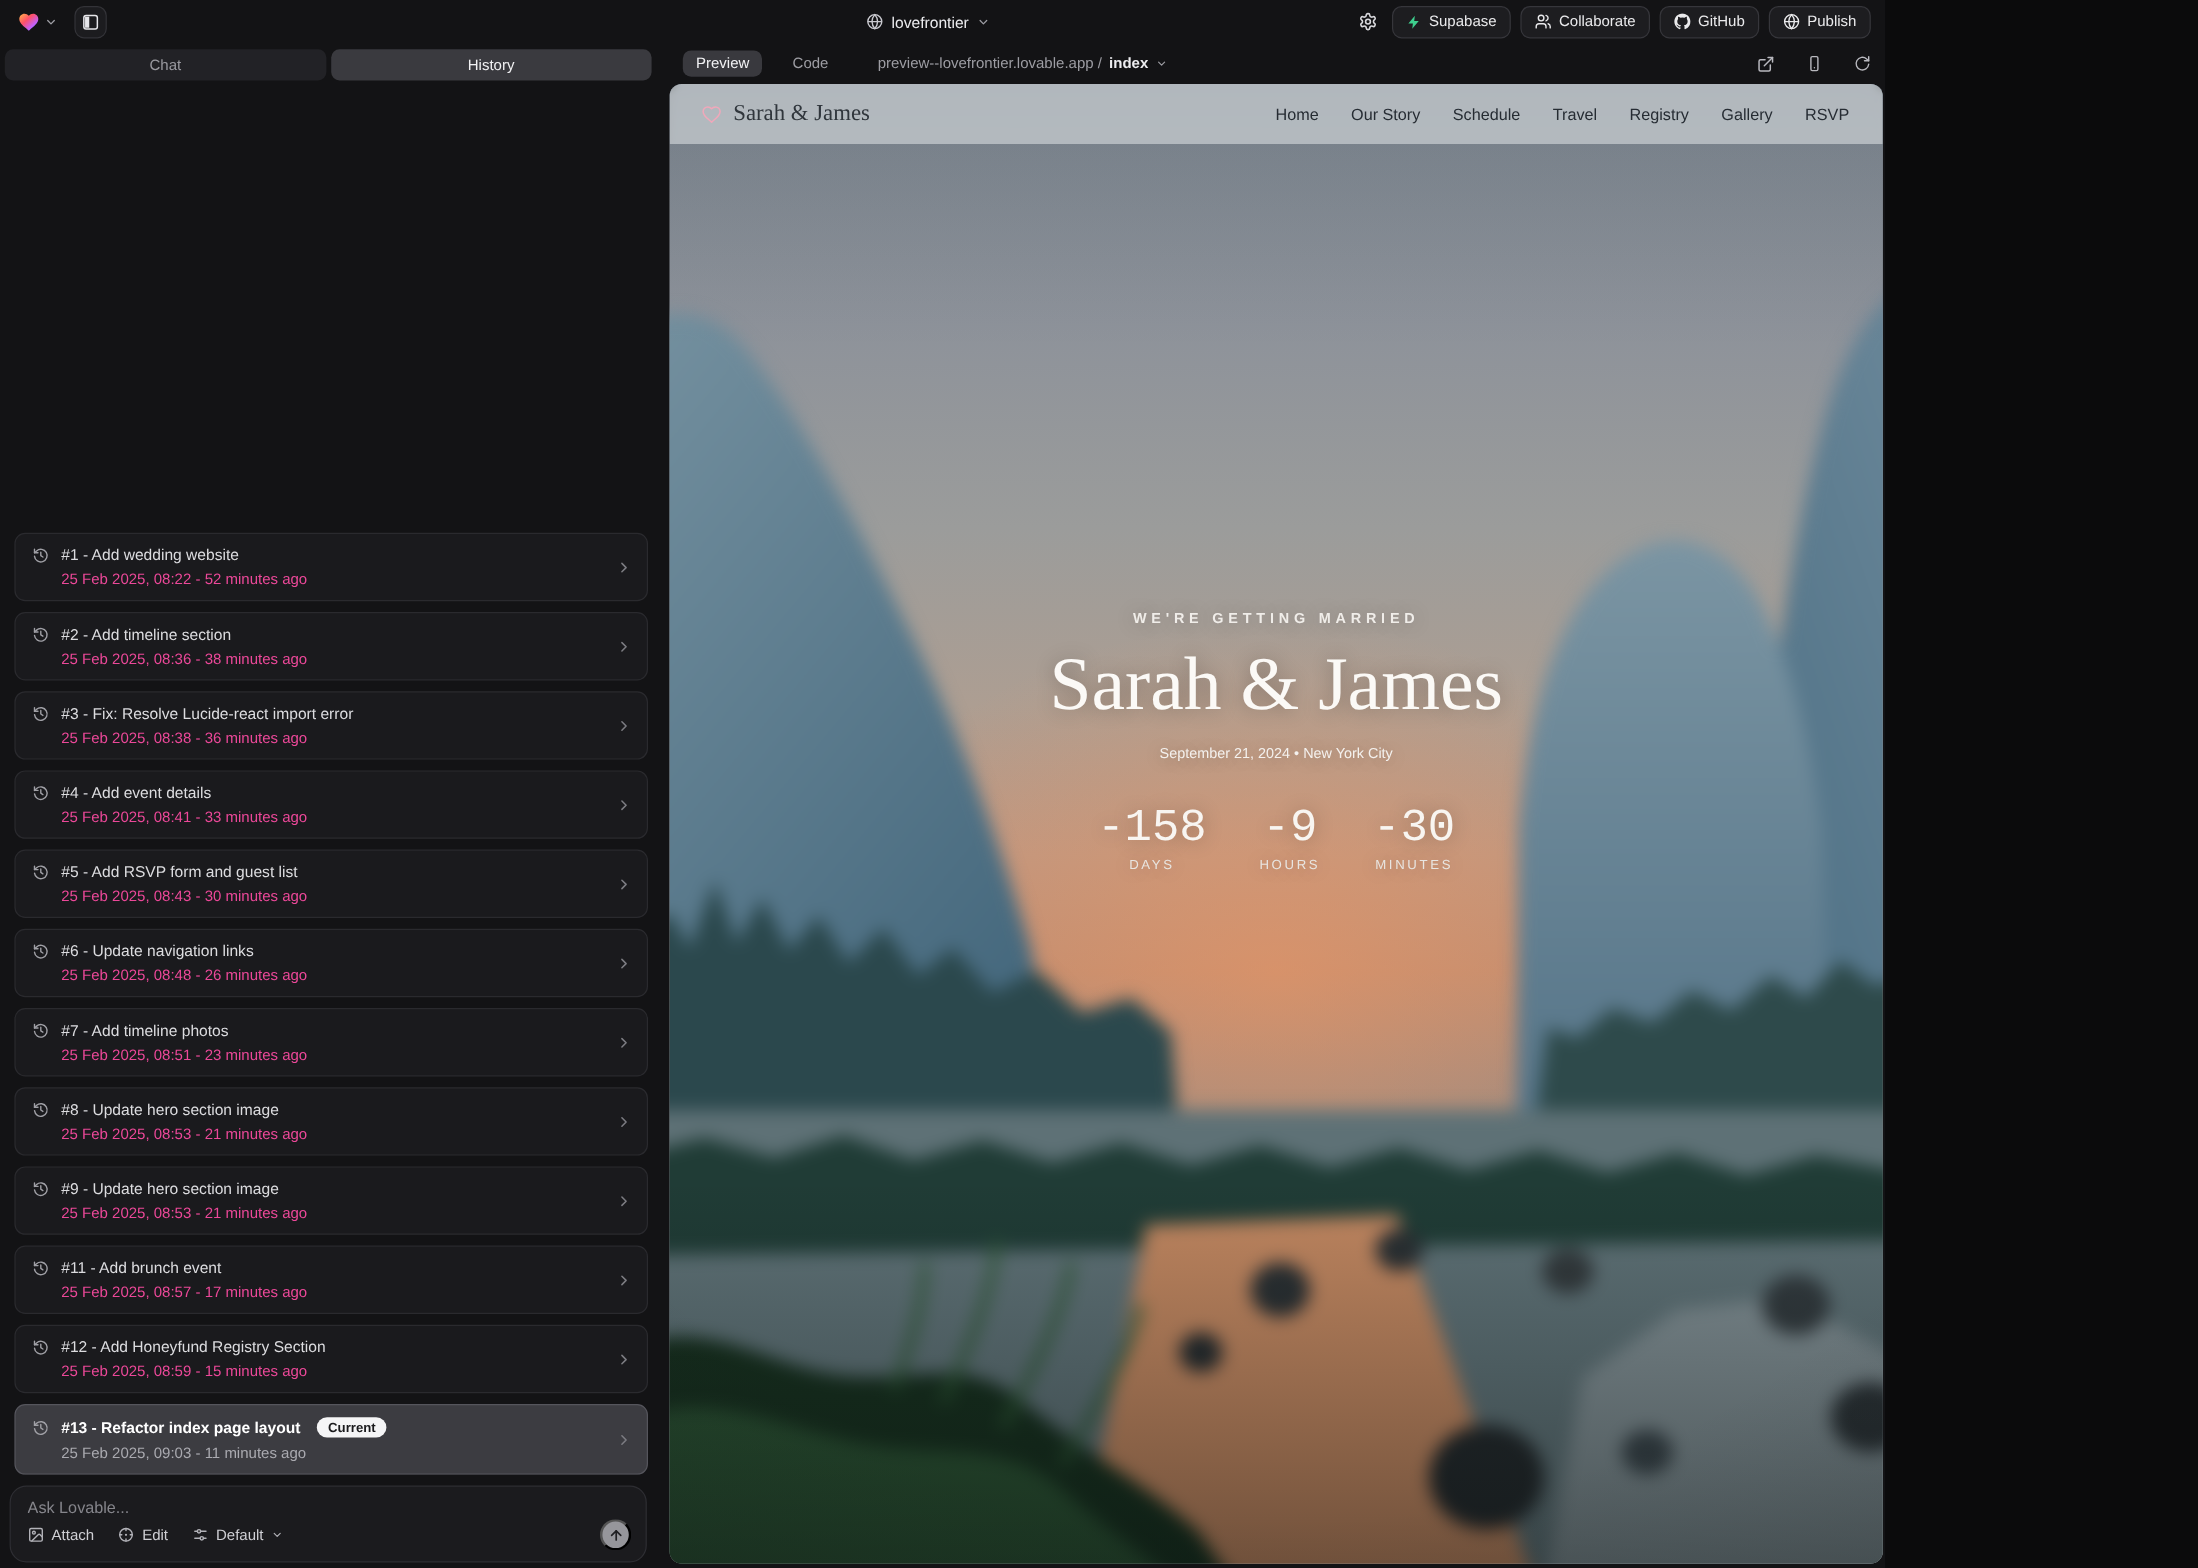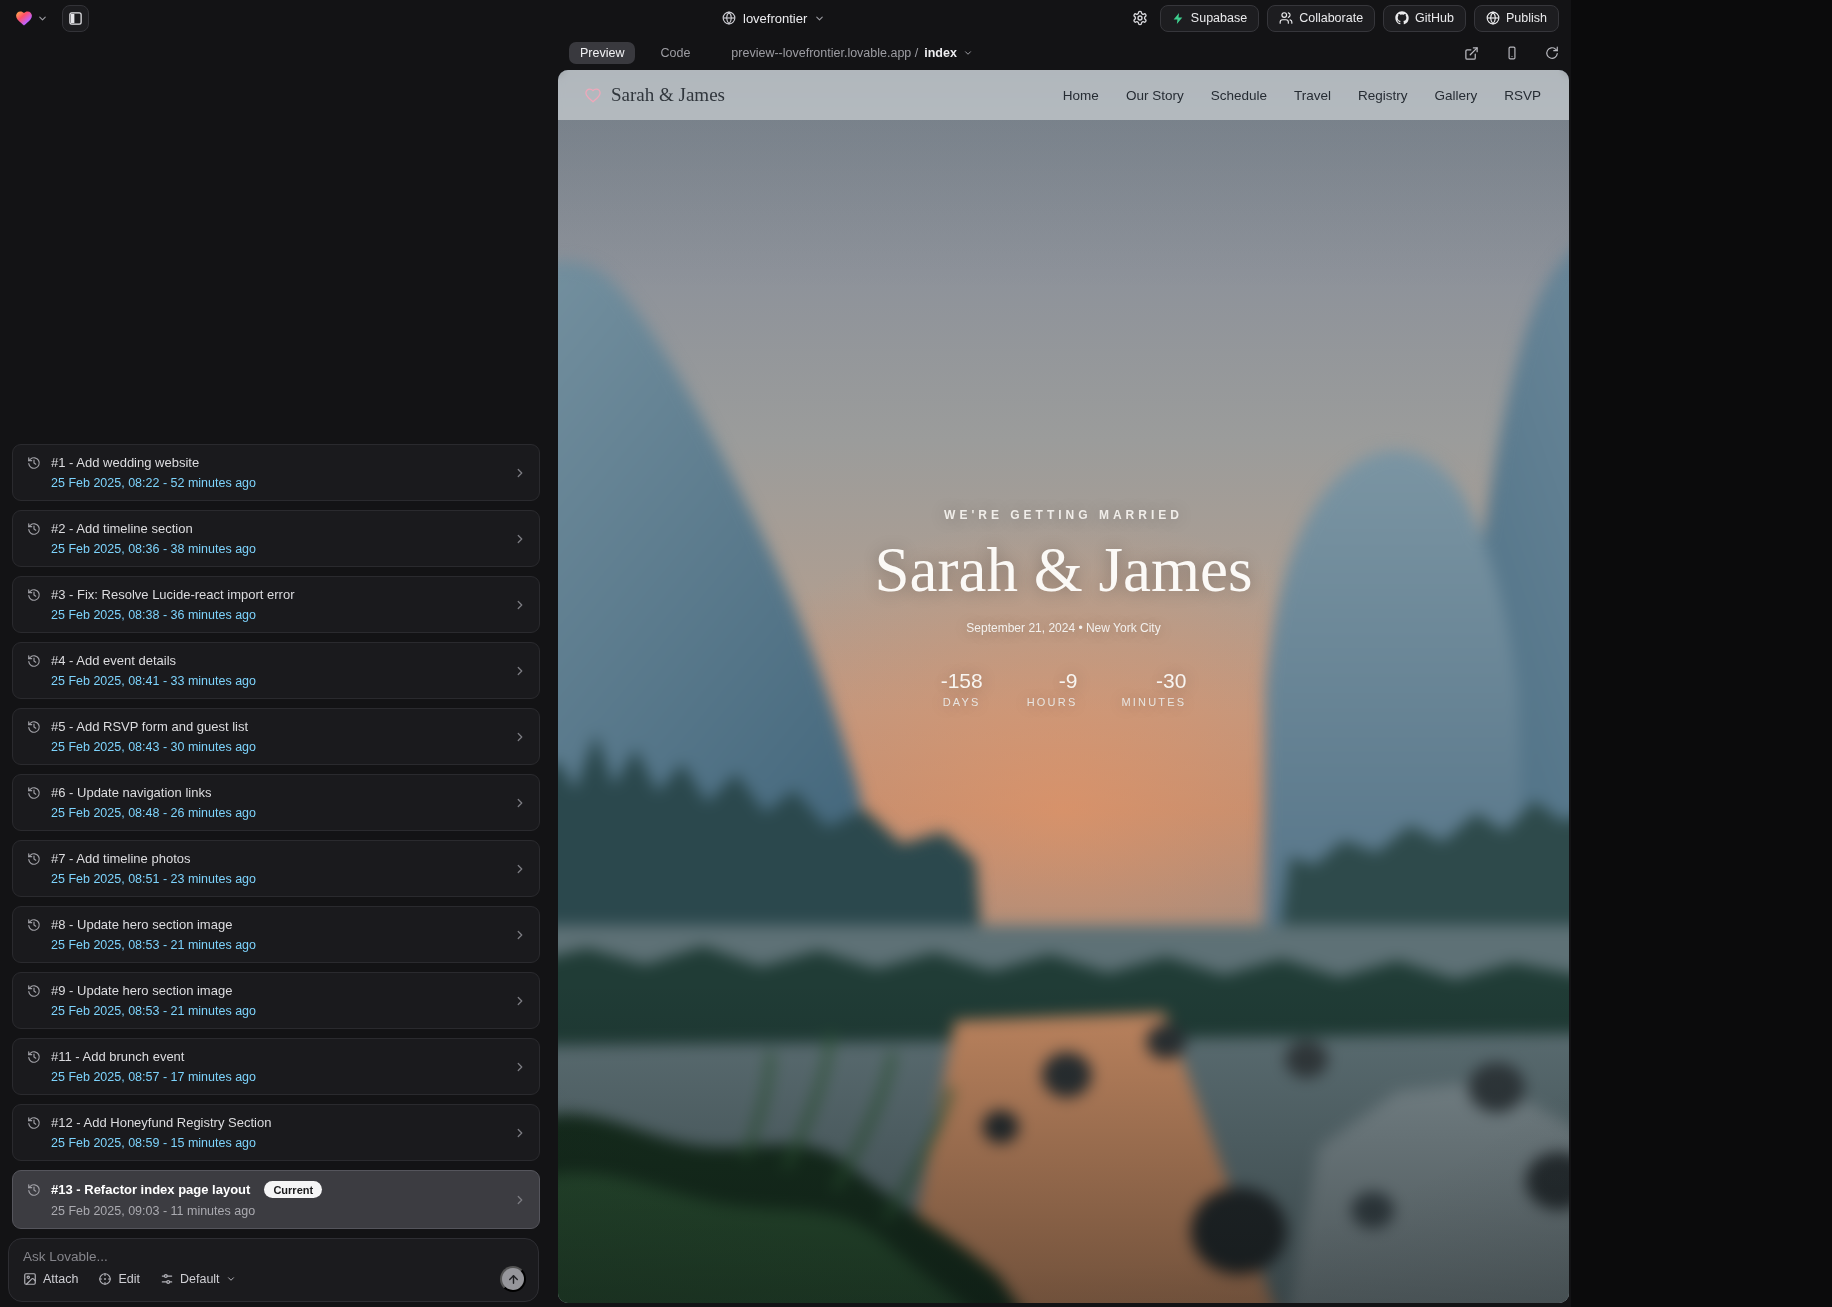--- a/index.html
+++ b/index.html
@@ -31,21 +31,21 @@
   .tab { height:26px; border-radius:7px; display:flex; align-items:center; justify-content:center;
          font-size:12.5px; color:#9a9aa0; background:#222226; }
   .tab.active { background:#3a3a3f; color:#f1f1f3; }
 
   .history { flex:1; display:flex; flex-direction:column; justify-content:flex-end; gap:9px;
              padding:0 7px 0 12px; overflow:hidden; }
   .h-item { position:relative; border:1px solid #2a2a2e; background:#1a1a1d; border-radius:9px;
             padding:10px 34px 10px 14px; min-height:57px; }
   .h-item .row1 { display:flex; align-items:center; gap:10px; }
   .h-title { font-size:13px; color:#dcdcdf; }
-  .h-meta { font-size:12.5px; color:#7dd3fc; margin:6px 0 0 24px; }
+  .h-meta { font-size:12.5px; color:#ec4899; margin:6px 0 0 24px; }
   .h-ic { color:#a0a0a6; flex:0 0 auto; }
   .h-chev { position:absolute; right:12px; top:50%; transform:translateY(-50%); color:#7c7c82; }
   .h-item.current { background:#3c3c41; border-color:#55555c; }
   .h-item.current .h-title { color:#ffffff; font-weight:600; }
   .h-item.current .h-meta { color:#aaaab0; }
   .badge { background:#f5f5f6; color:#1a1a1c; font-size:11px; font-weight:700; border-radius:999px;
            padding:2.5px 9px; margin-left:4px;text-align:center; }
 
   
   .composer { margin:9px 8px 5px 8px; background:#1b1b1e; border:1px solid #2e2e33; border-radius:14px;
@@ -92,21 +92,21 @@
   .site-nav span { font-size:13.5px; color:#262c33; }
 
   .hero-text { position:absolute; top:438px; left:0; right:0; text-align:center; z-index:4; color:#fff;
       text-shadow:0 1px 16px rgba(0,0,0,0.28); }
   .eyebrow { font-size:12px; letter-spacing:4px; color:#f0ede9; font-weight:600; }
   .hero-title { font-family:"Liberation Serif","DejaVu Serif",serif; font-weight:500;
       font-size:63px; color:#fbf9f6; margin-top:12px; }
   .date-line { font-size:12px; color:#f4f1ee; margin-top:14px; }
   .countdown { display:flex; justify-content:center; gap:44px; margin-top:34px; }
   .cd-col { text-align:center; }
-  .cd-num { font-family:Liberation Sans, sans-serif; font-size:21px; color:#f8f5f1;text-align:right; }
+  .cd-num { font-family:Liberation Mono, monospace; font-size:38px; color:#f8f5f1; }
   .cd-label { font-size:11px; letter-spacing:2.2px; color:#e8e5e1; margin-top:3px; }
 
   svg { display:block; }
 </style>
 </head>
 <body>
 
 <div class="app">
 
   <header class="topbar">
@@ -200,20 +200,24 @@
             </svg>
         </span>
         <span>Publish</span>
       </button>
     </div>
   </header>
 
   <div class="main">
 
     <aside class="sidebar">
+      <div class="tabs">
+        <div class="tab">Chat</div>
+        <div class="tab active">History</div>
+      </div>
 
       <div class="history" id="history-list">
   <div class="h-item">
     <div class="row1">
       <span class="icon h-ic">
         <svg width="14" height="14" viewBox="0 0 24 24" fill="none" stroke="currentColor" stroke-width="2" stroke-linecap="round" stroke-linejoin="round">
                   <path d="M3 3v5h5"></path>
                   <path d="M3.05 13A9 9 0 1 0 6 5.3L3 8"></path>
                   <path d="M12 7v5l3 2"></path>
                 </svg>

